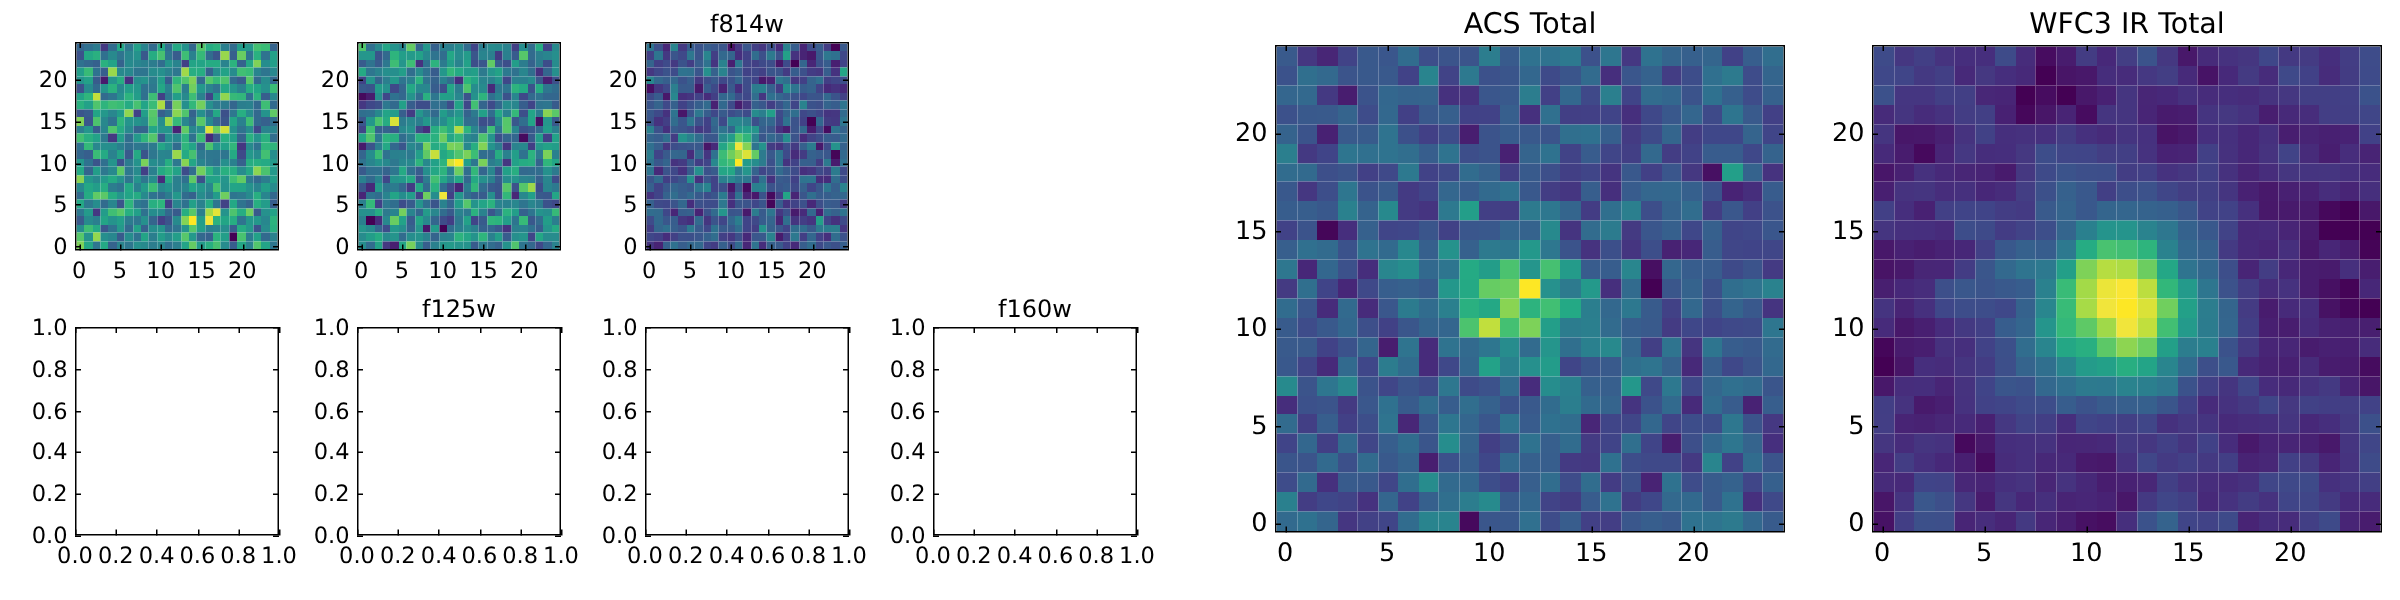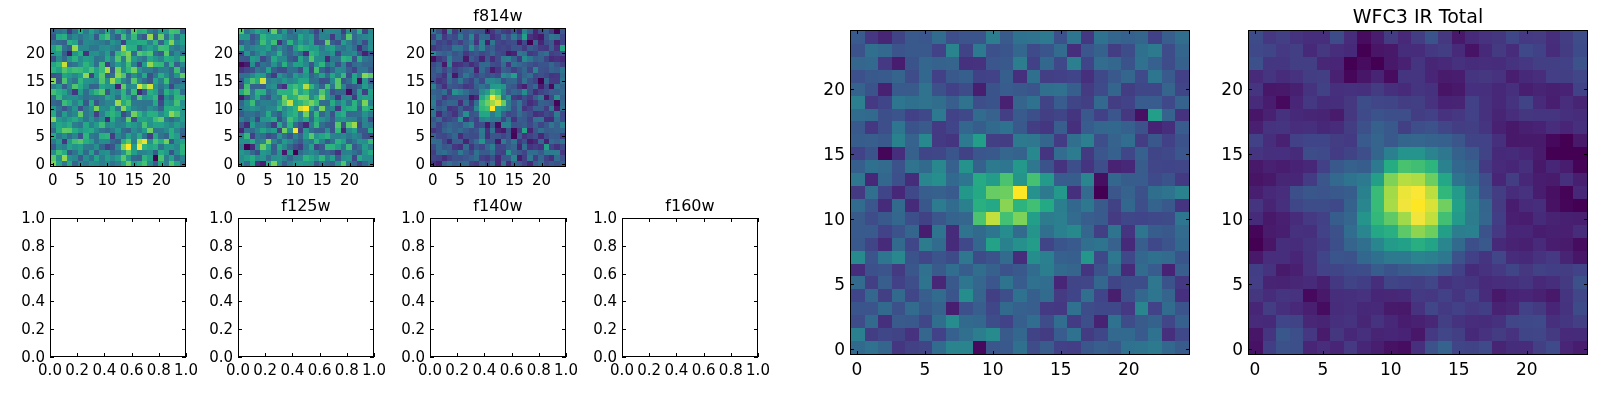--- a/index.html
+++ b/index.html
@@ -2112,21 +2112,20 @@
       <div class="tick tick-y" style="top: 55.6px; left: 132px;"></div>
       <div class="ticklabel ticklabel-y" style="top: 55.6px; left: -31px; width: 26px; font-size: 15px;">0.6</div>
       <div class="tick tick-y" style="top: 27.8px; left: 0px;"></div>
       <div class="tick tick-y" style="top: 27.8px; left: 132px;"></div>
       <div class="ticklabel ticklabel-y" style="top: 27.8px; left: -31px; width: 26px; font-size: 15px;">0.8</div>
       <div class="tick tick-y" style="top: 0px; left: 0px;"></div>
       <div class="tick tick-y" style="top: 0px; left: 132px;"></div>
       <div class="ticklabel ticklabel-y" style="top: 0px; left: -31px; width: 26px; font-size: 15px;">1.0</div>
     </div>
     <div class="panel" style="left: 430px; top: 218px; width: 136px; height: 139px;">
-      <div class="panel-title" style="top: -22px; font-size: 16px;">f140w</div>
       <div class="axes-frame" style="left: 0px; top: 0px; width: 136px; height: 139px;"></div>
       <div class="tick tick-x" style="left: 0px; top: 135px;"></div>
       <div class="tick tick-x" style="left: 0px; top: 0px;"></div>
       <div class="ticklabel ticklabel-x" style="left: 0px; top: 143px; font-size: 15px;">0.0</div>
       <div class="tick tick-x" style="left: 27.2px; top: 135px;"></div>
       <div class="tick tick-x" style="left: 27.2px; top: 0px;"></div>
       <div class="ticklabel ticklabel-x" style="left: 27.2px; top: 143px; font-size: 15px;">0.2</div>
       <div class="tick tick-x" style="left: 54.4px; top: 135px;"></div>
       <div class="tick tick-x" style="left: 54.4px; top: 0px;"></div>
       <div class="ticklabel ticklabel-x" style="left: 54.4px; top: 143px; font-size: 15px;">0.4</div>
@@ -2192,20 +2191,21 @@
       <div class="tick tick-y" style="top: 55.6px; left: 132px;"></div>
       <div class="ticklabel ticklabel-y" style="top: 55.6px; left: -31px; width: 26px; font-size: 15px;">0.6</div>
       <div class="tick tick-y" style="top: 27.8px; left: 0px;"></div>
       <div class="tick tick-y" style="top: 27.8px; left: 132px;"></div>
       <div class="ticklabel ticklabel-y" style="top: 27.8px; left: -31px; width: 26px; font-size: 15px;">0.8</div>
       <div class="tick tick-y" style="top: 0px; left: 0px;"></div>
       <div class="tick tick-y" style="top: 0px; left: 132px;"></div>
       <div class="ticklabel ticklabel-y" style="top: 0px; left: -31px; width: 26px; font-size: 15px;">1.0</div>
     </div>
     <div class="panel" style="left: 850px; top: 30px; width: 340px; height: 325px;">
+      <div class="panel-title" style="top: -25px; font-size: 19px;">ACS Total</div>
       <div class="axes-frame" style="left: 0px; top: 0px; width: 340px; height: 325px;">
         <div class="heatmap">
           <i style="background: rgb(57, 90, 140);"></i>
           <i style="background: rgb(69, 55, 129);"></i>
           <i style="background: rgb(72, 38, 118);"></i>
           <i style="background: rgb(65, 67, 135);"></i>
           <i style="background: rgb(57, 89, 140);"></i>
           <i style="background: rgb(58, 86, 140);"></i>
           <i style="background: rgb(49, 108, 142);"></i>
           <i style="background: rgb(61, 78, 138);"></i>

